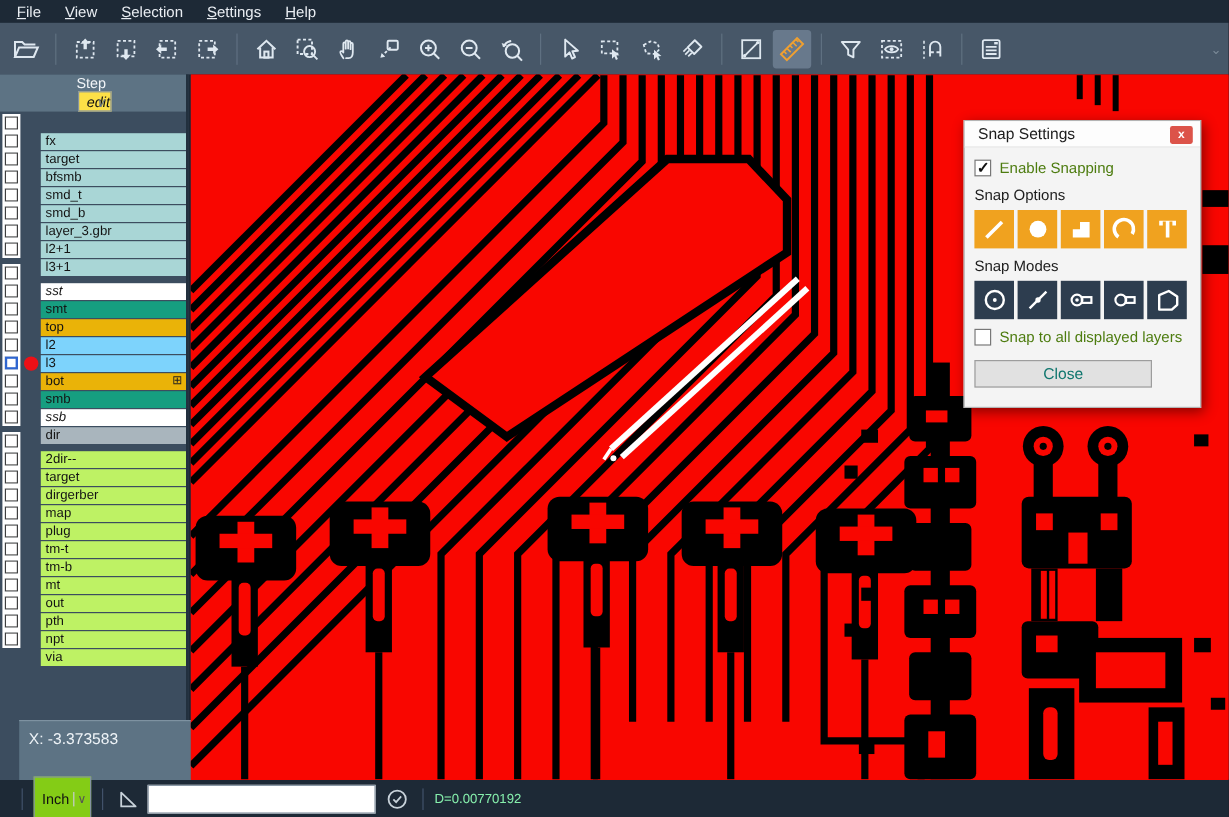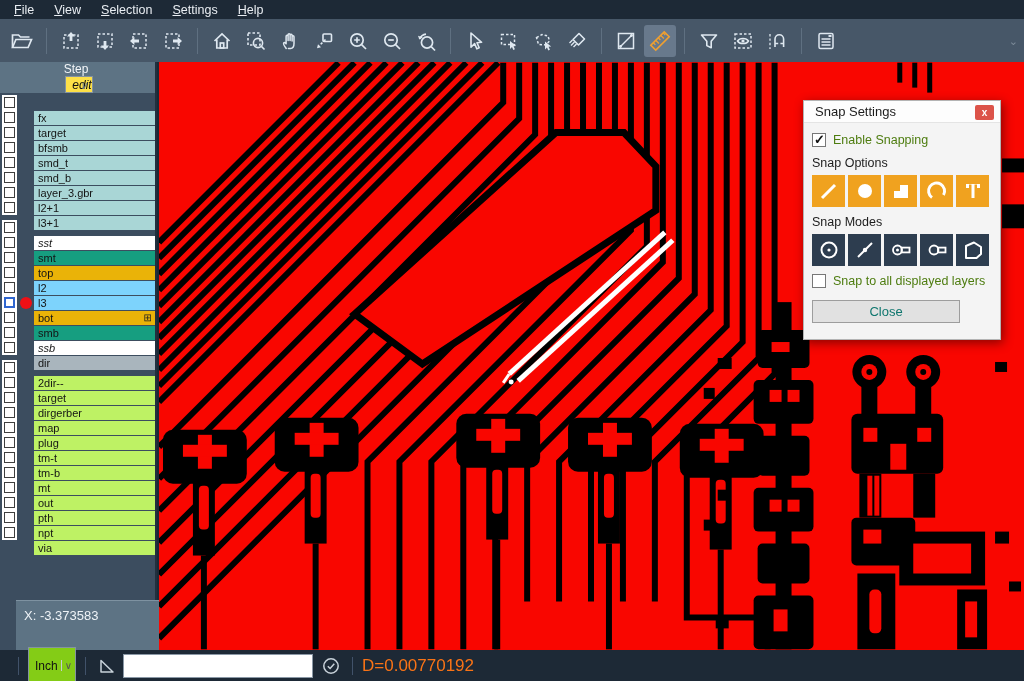--- a/index.html
+++ b/index.html
@@ -59,21 +59,21 @@
   .statusbar { position:absolute; left:0; bottom:0; width:100%; height:31px; background:#1d2936;
                display:flex; align-items:center; }
   .ssep { width:1px; height:18px; background:#41526a; margin:0 9px; }
   .unit-select { width:48px; height:37px; background:#84cc16; border:1px solid #8593a1; display:flex;
                  align-items:center; padding-left:6px; font-size:12px; color:#111; position:relative; }
   .unit-select .chev { position:absolute; right:3px; color:#555; font-size:10px; border-left:1px solid #c7ccd2;
                        padding-left:3px; }
   .sb-icon { display:flex; align-items:center; justify-content:center; width:24px; height:24px; }
   .coord-input { width:190px; height:24px; border:1px solid #8a98a6; background:#fff; font-size:12px;
                  padding:0 5px; margin-left:4px; font-family:"Liberation Sans",sans-serif; }
-  .dist { color:#f97316; font-size:17px; }
+  .dist { color:#86efac; font-size:11px; }
 
   
   .dialog { position:absolute; left:803px; top:100px; width:198px; height:240px; background:#f4f4f4;
             border:1px solid #b4b4b4; box-shadow:2px 3px 10px rgba(0,0,0,.45); }
   .dlg-title { height:22px; background:#fdfdfd; border-bottom:1px solid #e4e4e4; display:flex;
                align-items:center; padding-left:11px; position:relative; }
   .dlg-title span { font-size:13px; color:#1c1c1c; }
   .dlg-close { position:absolute; right:6px; top:4px; width:19px; height:15px; background:#dc5349;
                border-radius:2px; color:#fff; font-size:10px; font-weight:bold; line-height:14px;
                text-align:center; border:none; }

